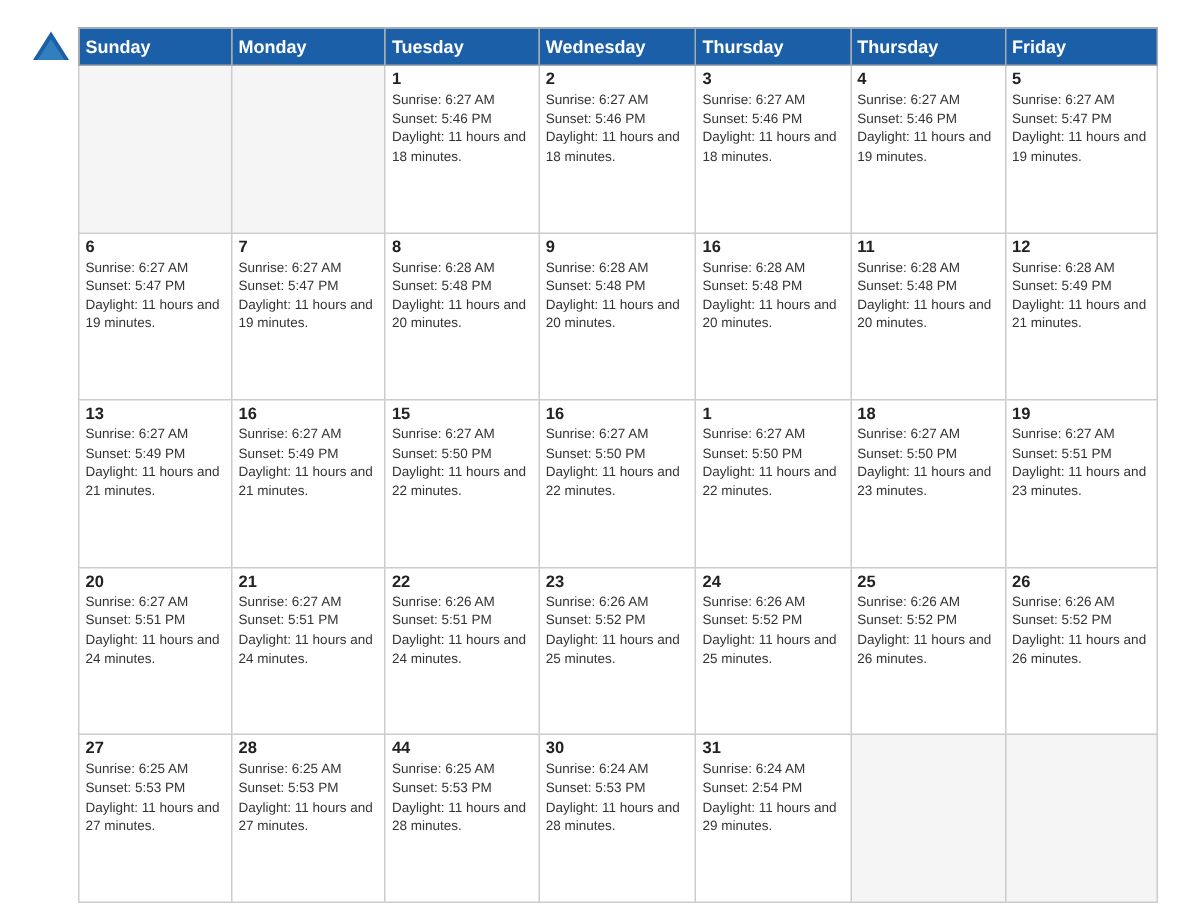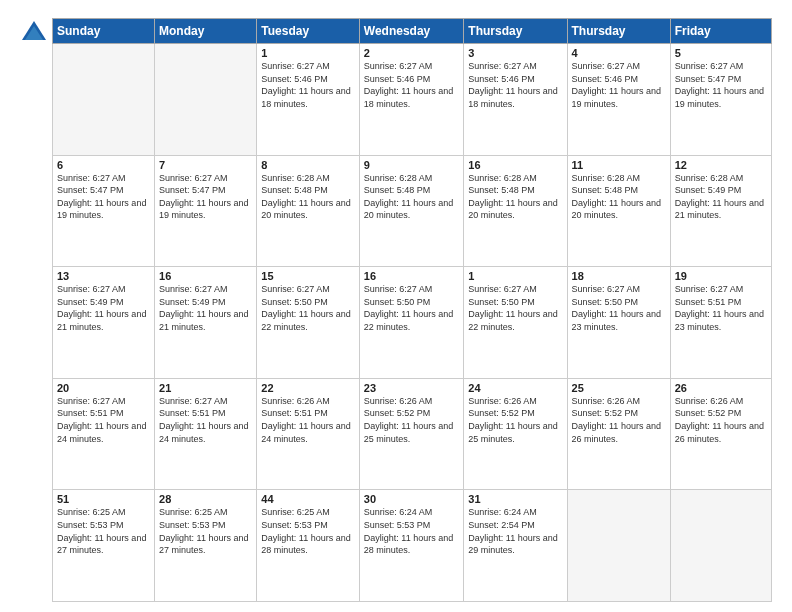--- a/index.html
+++ b/index.html
@@ -243,21 +243,21 @@
             <span class="day-num">25</span>
             <div class="day-info"><span>Sunrise: 6:26 AM</span><br><span>Sunset: 5:52 PM</span><br><span>Daylight: 11 hours and 26 minutes.</span></div>
           </td>
           <td>
             <span class="day-num">26</span>
             <div class="day-info"><span>Sunrise: 6:26 AM</span><br><span>Sunset: 5:52 PM</span><br><span>Daylight: 11 hours and 26 minutes.</span></div>
           </td>
         </tr>
         <tr>
           <td>
-            <span class="day-num">51</span>
+            <span class="day-num">27</span>
             <div class="day-info"><span>Sunrise: 6:25 AM</span><br><span>Sunset: 5:53 PM</span><br><span>Daylight: 11 hours and 27 minutes.</span></div>
           </td>
           <td>
             <span class="day-num">28</span>
             <div class="day-info"><span>Sunrise: 6:25 AM</span><br><span>Sunset: 5:53 PM</span><br><span>Daylight: 11 hours and 27 minutes.</span></div>
           </td>
           <td>
             <span class="day-num">44</span>
             <div class="day-info"><span>Sunrise: 6:25 AM</span><br><span>Sunset: 5:53 PM</span><br><span>Daylight: 11 hours and 28 minutes.</span></div>
           </td>

